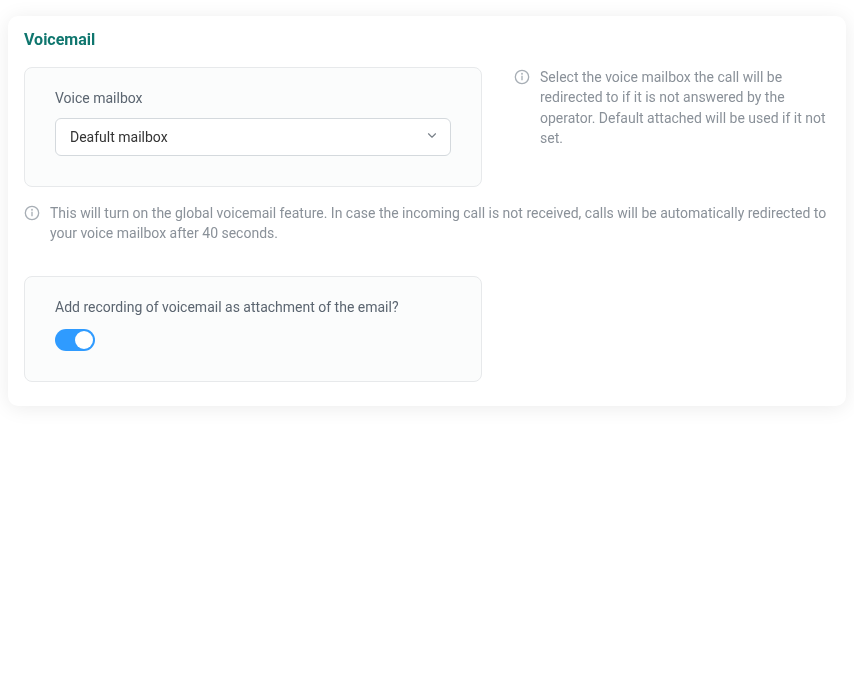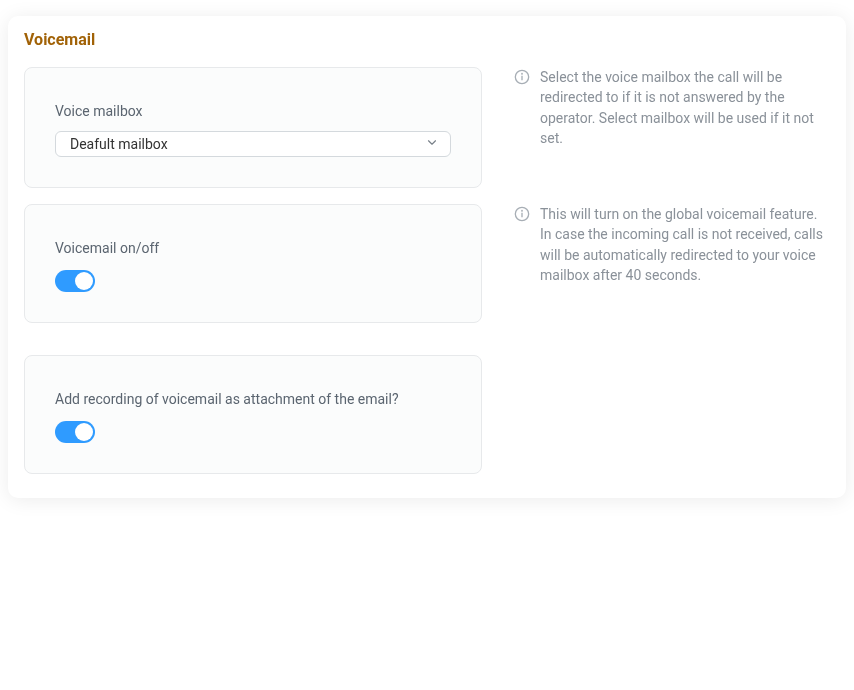--- a/index.html
+++ b/index.html
@@ -16,48 +16,48 @@
     }
     .container {
       background: #fff;
       border-radius: 10px;
       padding: 14px 16px 24px;
       box-shadow: 0 2px 20px rgba(0,0,0,0.08);
     }
     .page-title {
       font-size: 16px;
       font-weight: 700;
-      color: #a16207;
+      color: #0f766e;
       margin-bottom: 18px;
     }
     .row {
       display: flex;
       gap: 32px;
       margin-bottom: 16px;
     }
     .card {
       flex: 0 0 458px;
       width: 458px;
       border: 1px solid #e7e9eb;
       border-radius: 8px;
-      padding: 35px 30px 30px;
+      padding: 22px 30px 30px;
       background: #fbfcfc;
     }
     .card-label {
       font-size: 14px;
       color: #5b6570;
       margin-bottom: 12px;
     }
     .select-wrap {
       position: relative;
       width: 100%;
     }
     .select-box {
       width: 100%;
-      height: 26px;
+      height: 38px;
       border: 1px solid #d4d9dd;
       border-radius: 6px;
       background: #fff;
       padding: 0 36px 0 14px;
       font-size: 14px;
       color: #333;
       display: flex;
       align-items: center;
       cursor: pointer;
     }
@@ -125,31 +125,25 @@
       </div>
     </div>
     <div class="info-col">
       <span class="info-icon">
         <svg width="16" height="16" viewBox="0 0 24 24" fill="none" stroke="#a7aeb5" stroke-width="2">
             <circle cx="12" cy="12" r="10"></circle>
             <line x1="12" y1="10" x2="12" y2="17"></line>
             <circle cx="12" cy="7" r="0.5" fill="#a7aeb5"></circle>
           </svg>
       </span>
-      <div class="info-text">Select the voice mailbox the call will be redirected to if it is not answered by the operator. Select mailbox will be used if it not set.</div>
+      <div class="info-text">Select the voice mailbox the call will be redirected to if it is not answered by the operator. Default attached will be used if it not set.</div>
     </div>
   </div>
 
   <div class="row">
-    <div class="card">
-      <div class="card-label">Voicemail on/off</div>
-      <div class="toggle">
-        <div class="toggle-knob"></div>
-      </div>
-    </div>
     <div class="info-col">
       <span class="info-icon">
         <svg width="16" height="16" viewBox="0 0 24 24" fill="none" stroke="#a7aeb5" stroke-width="2">
             <circle cx="12" cy="12" r="10"></circle>
             <line x1="12" y1="10" x2="12" y2="17"></line>
             <circle cx="12" cy="7" r="0.5" fill="#a7aeb5"></circle>
           </svg>
       </span>
       <div class="info-text">This will turn on the global voicemail feature. In case the incoming call is not received, calls will be automatically redirected to your voice mailbox after 40 seconds.</div>
     </div>

